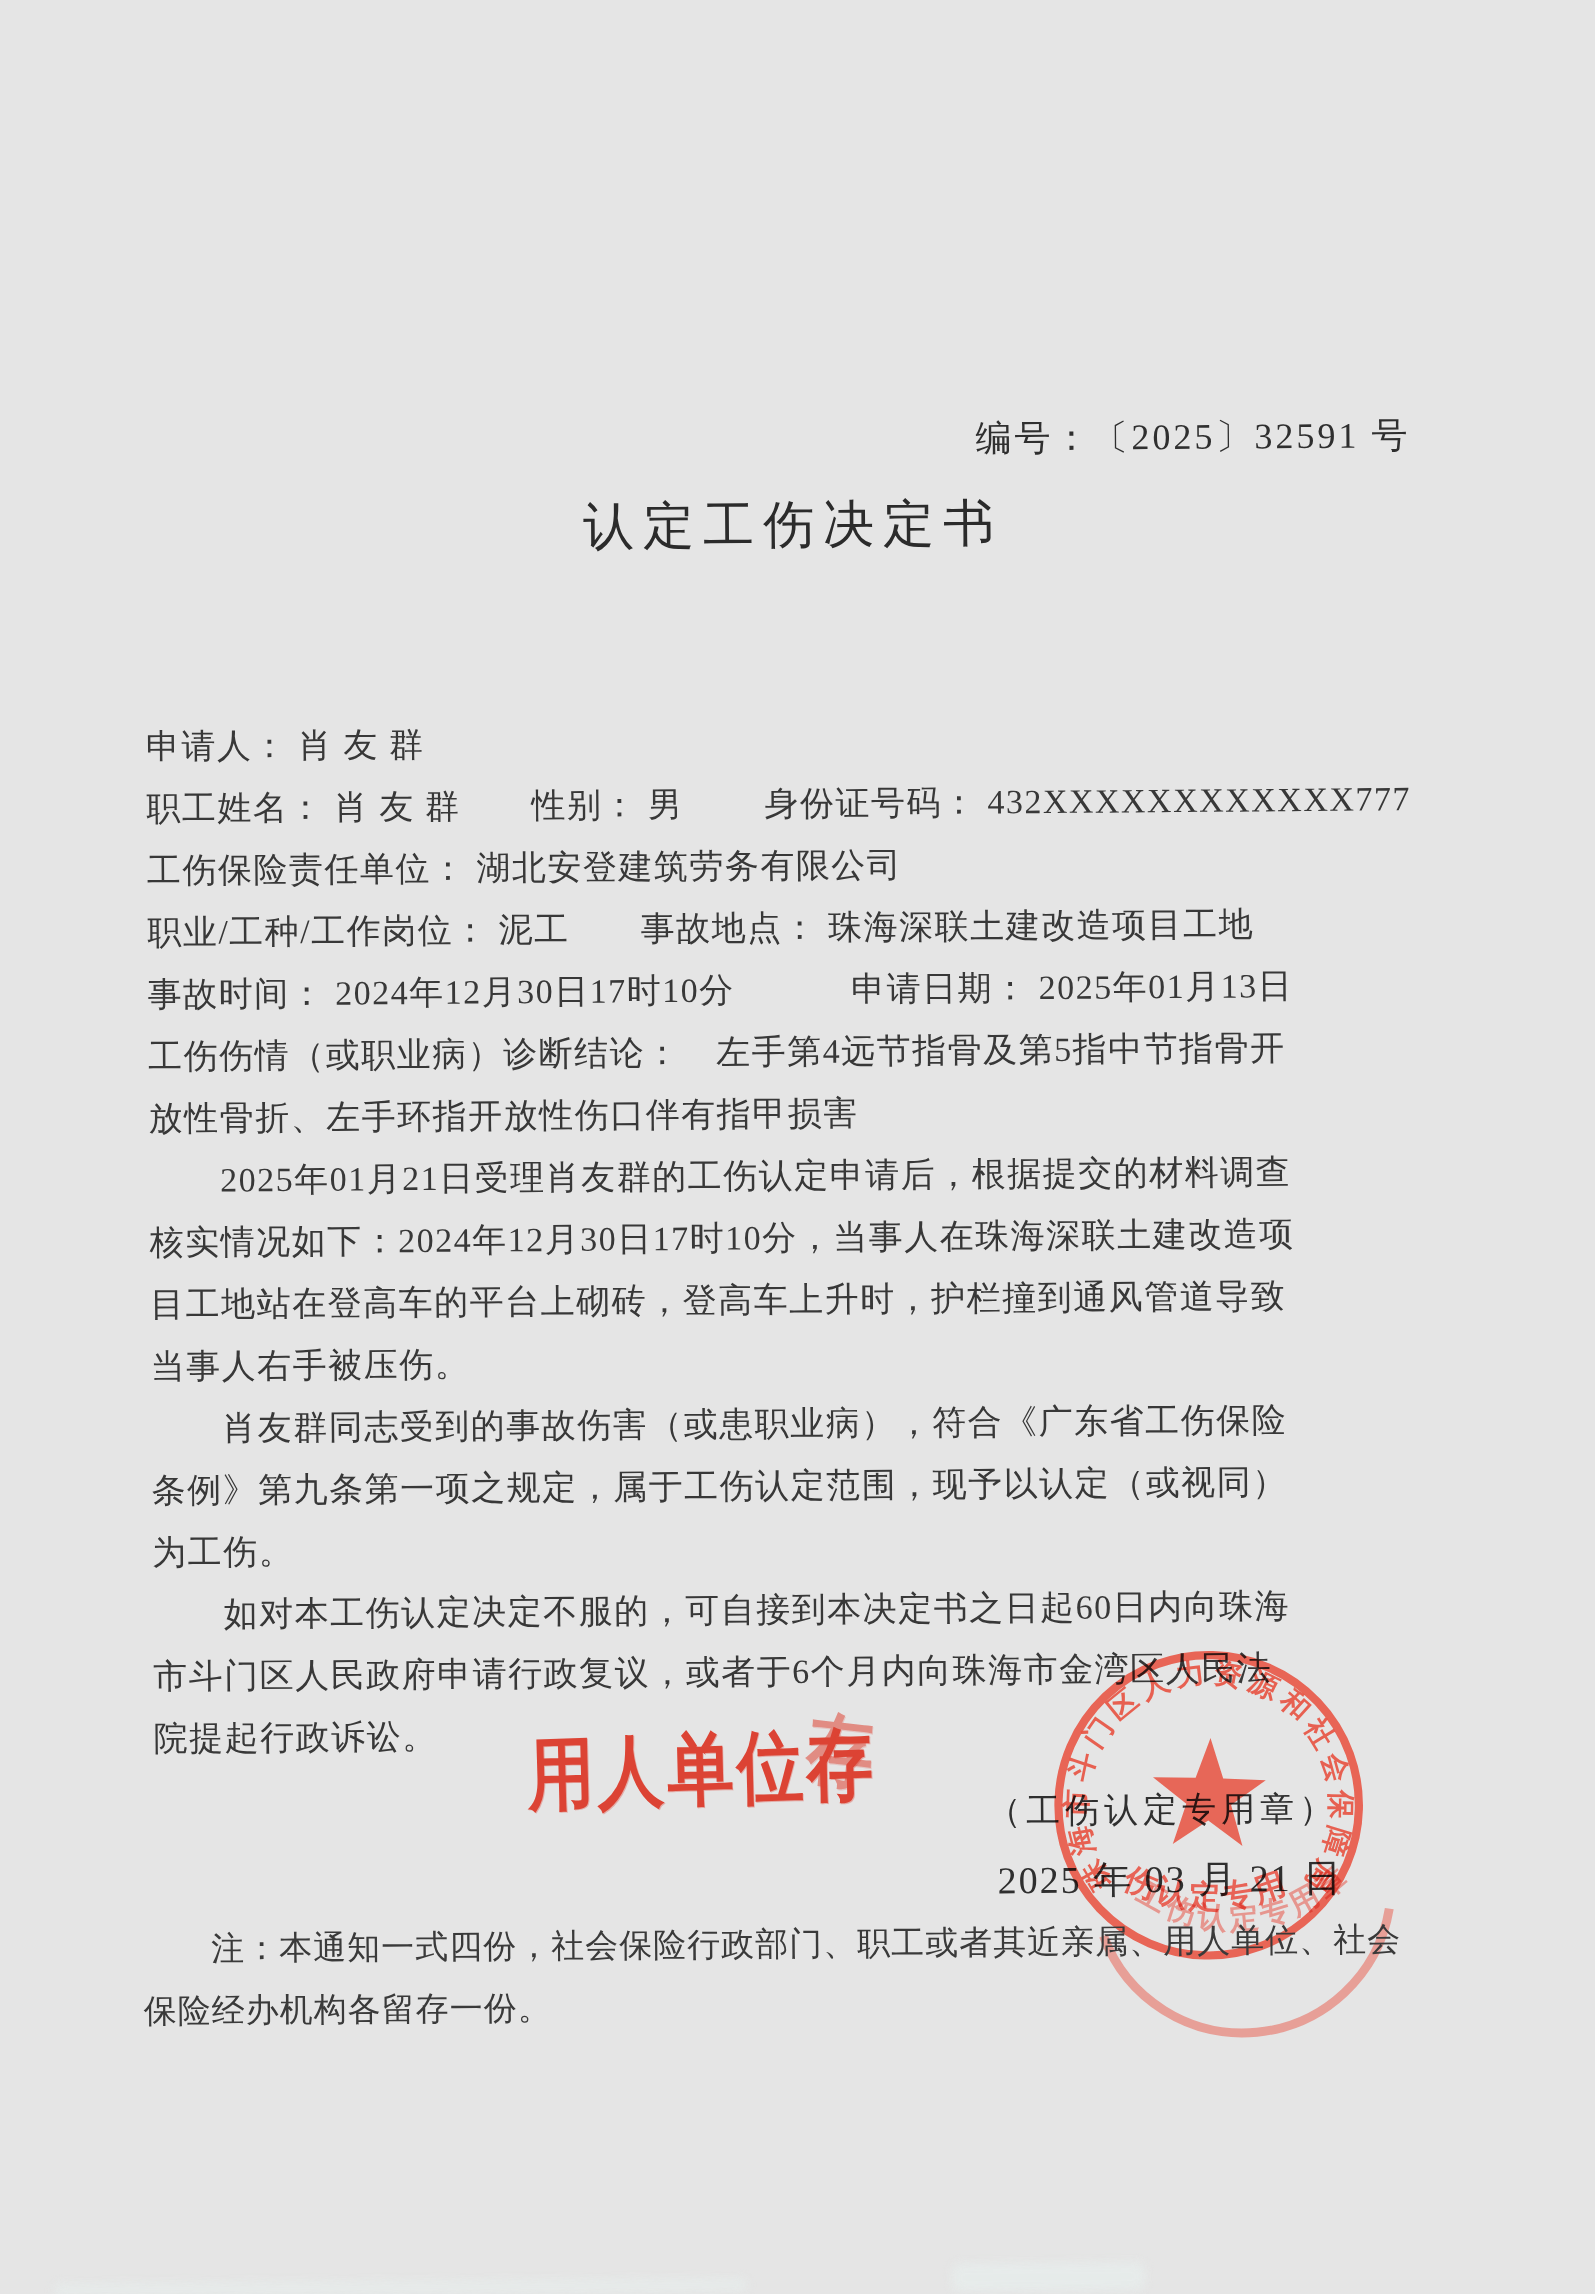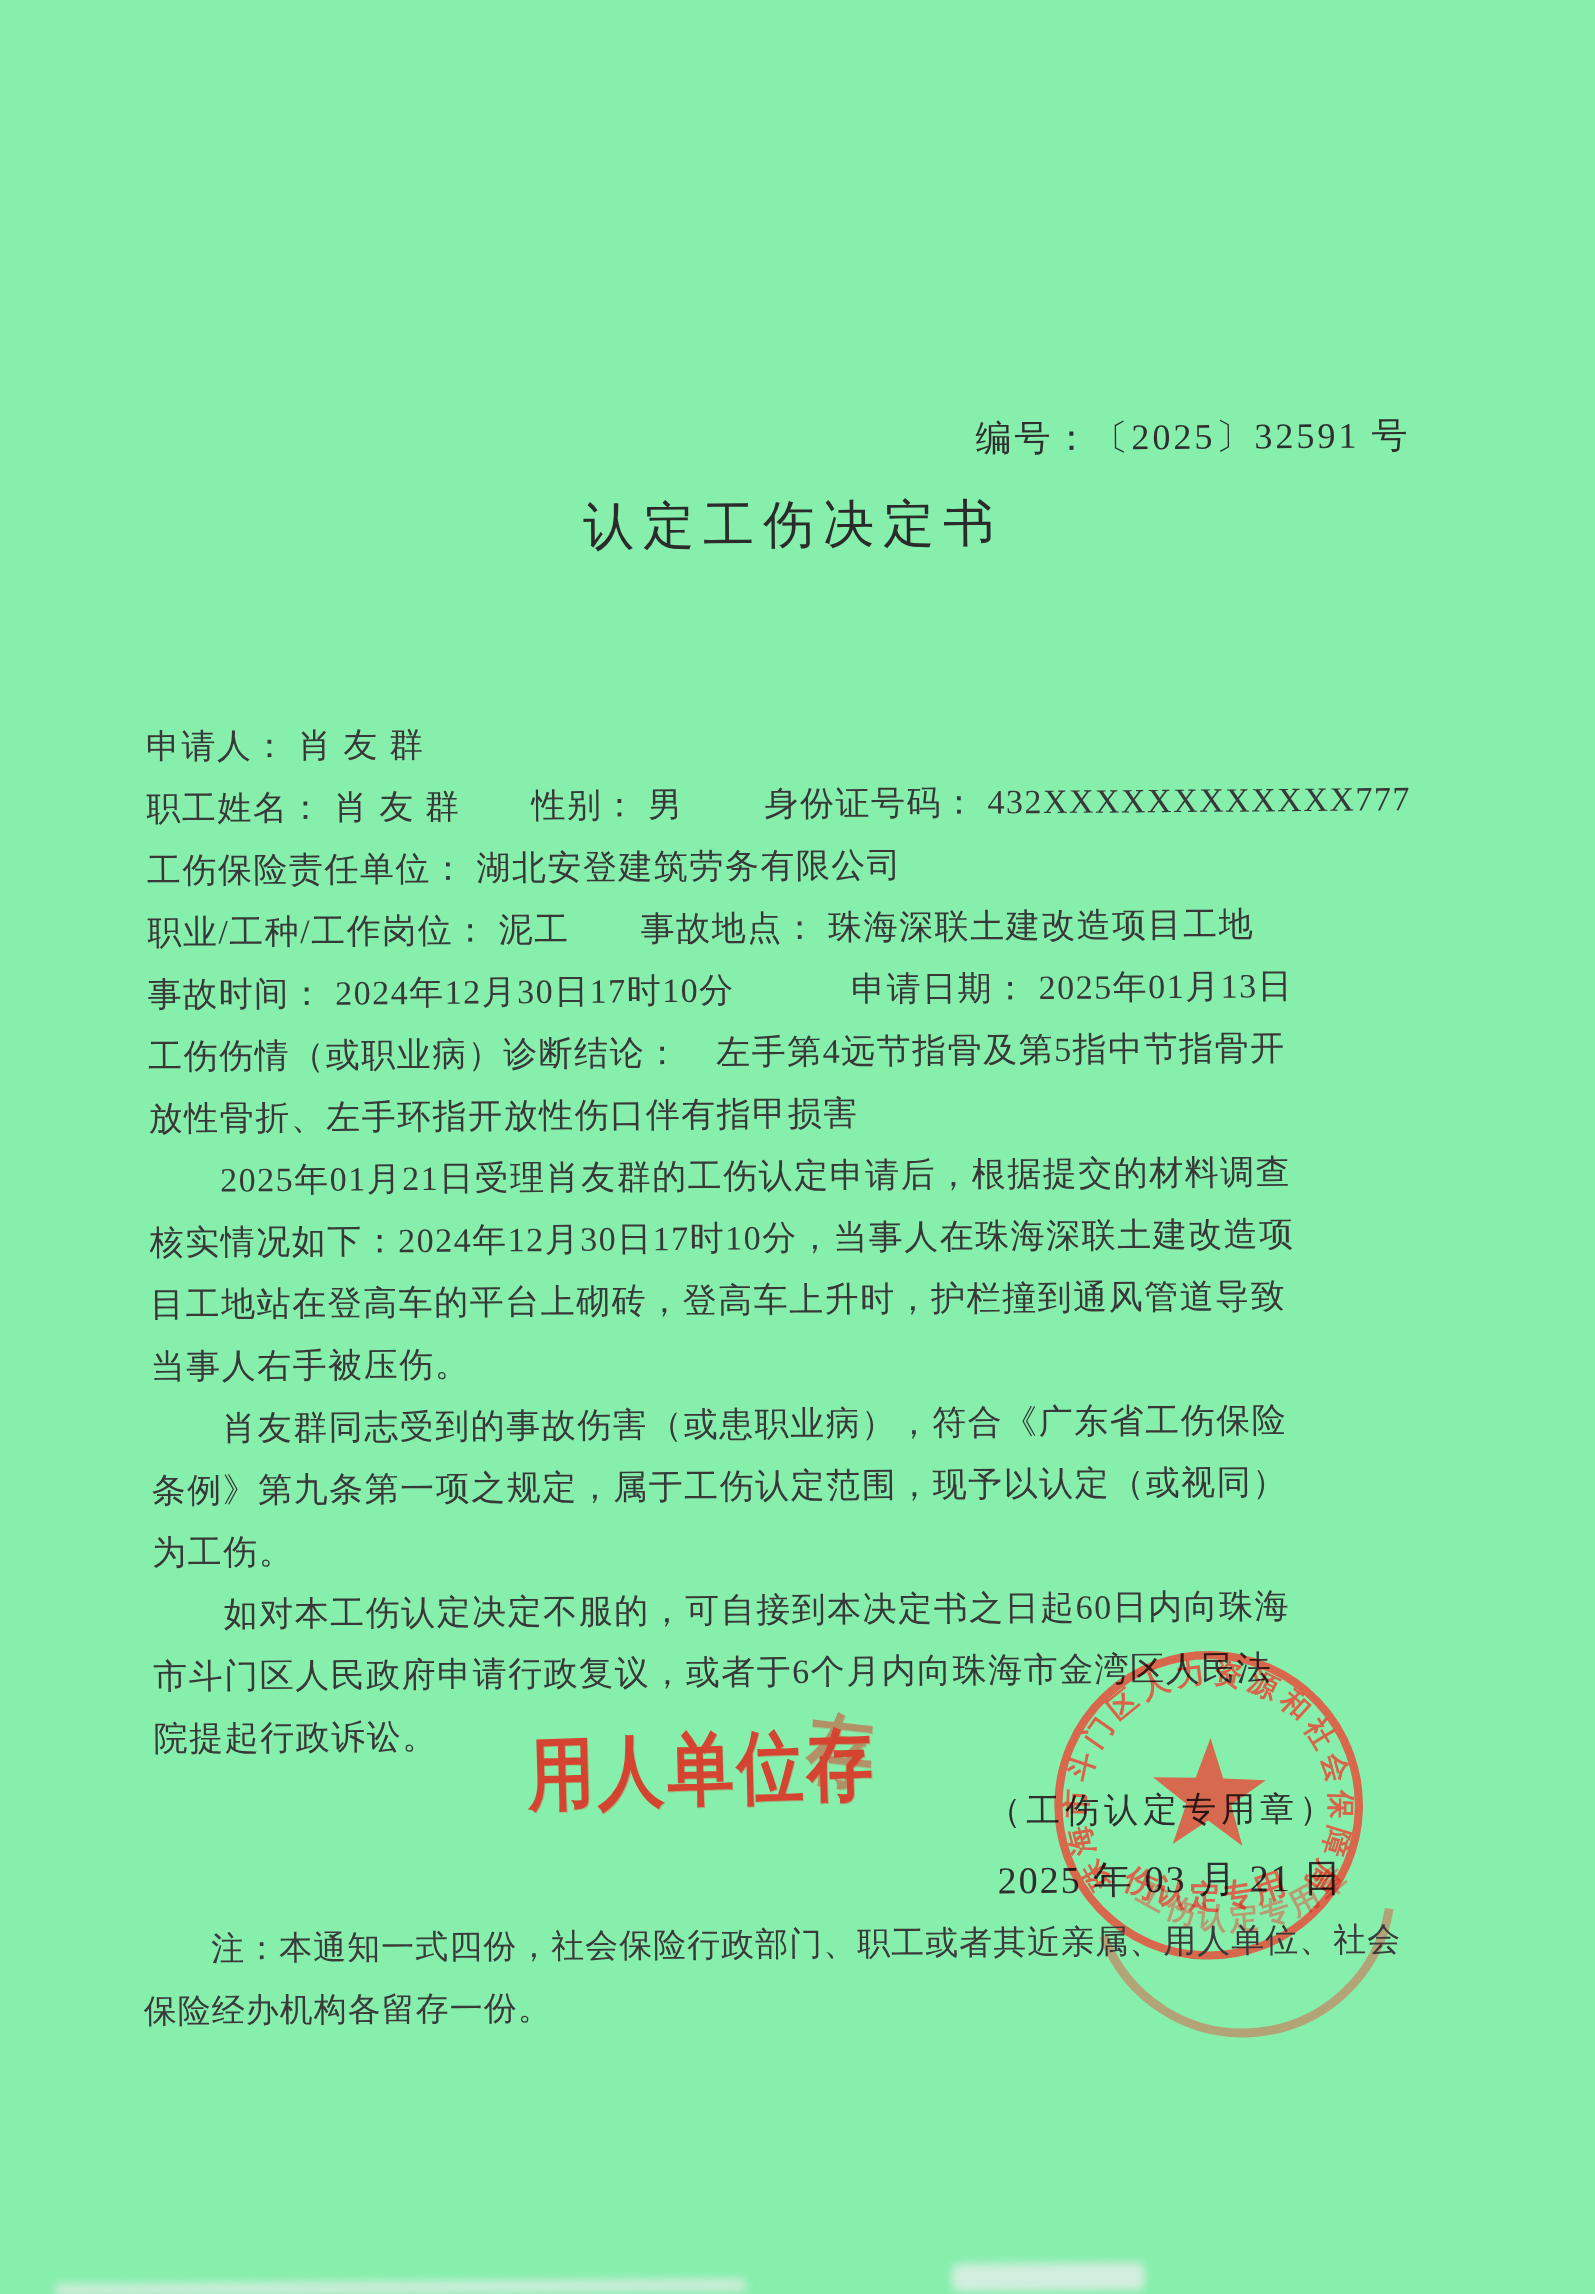--- a/index.html
+++ b/index.html
@@ -1,21 +1,21 @@
 <!DOCTYPE html>
 <html><head>
 <meta charset="utf-8">
 <style>
   * { margin: 0; padding: 0; box-sizing: border-box; }
   html, body { background: #ffffff; }
   .page {
     position: relative;
     width: 1596px;
     height: 2295px;
-    background: #86efac;
+    background: #e5e5e5;
     overflow: hidden;
     font-family: "Liberation Serif", "DejaVu Serif", serif;
     color: #333333;
   }
   .content {
     position: absolute;
     inset: 0;
     transform: rotate(-0.45deg);
     transform-origin: 50% 50%;
   }

